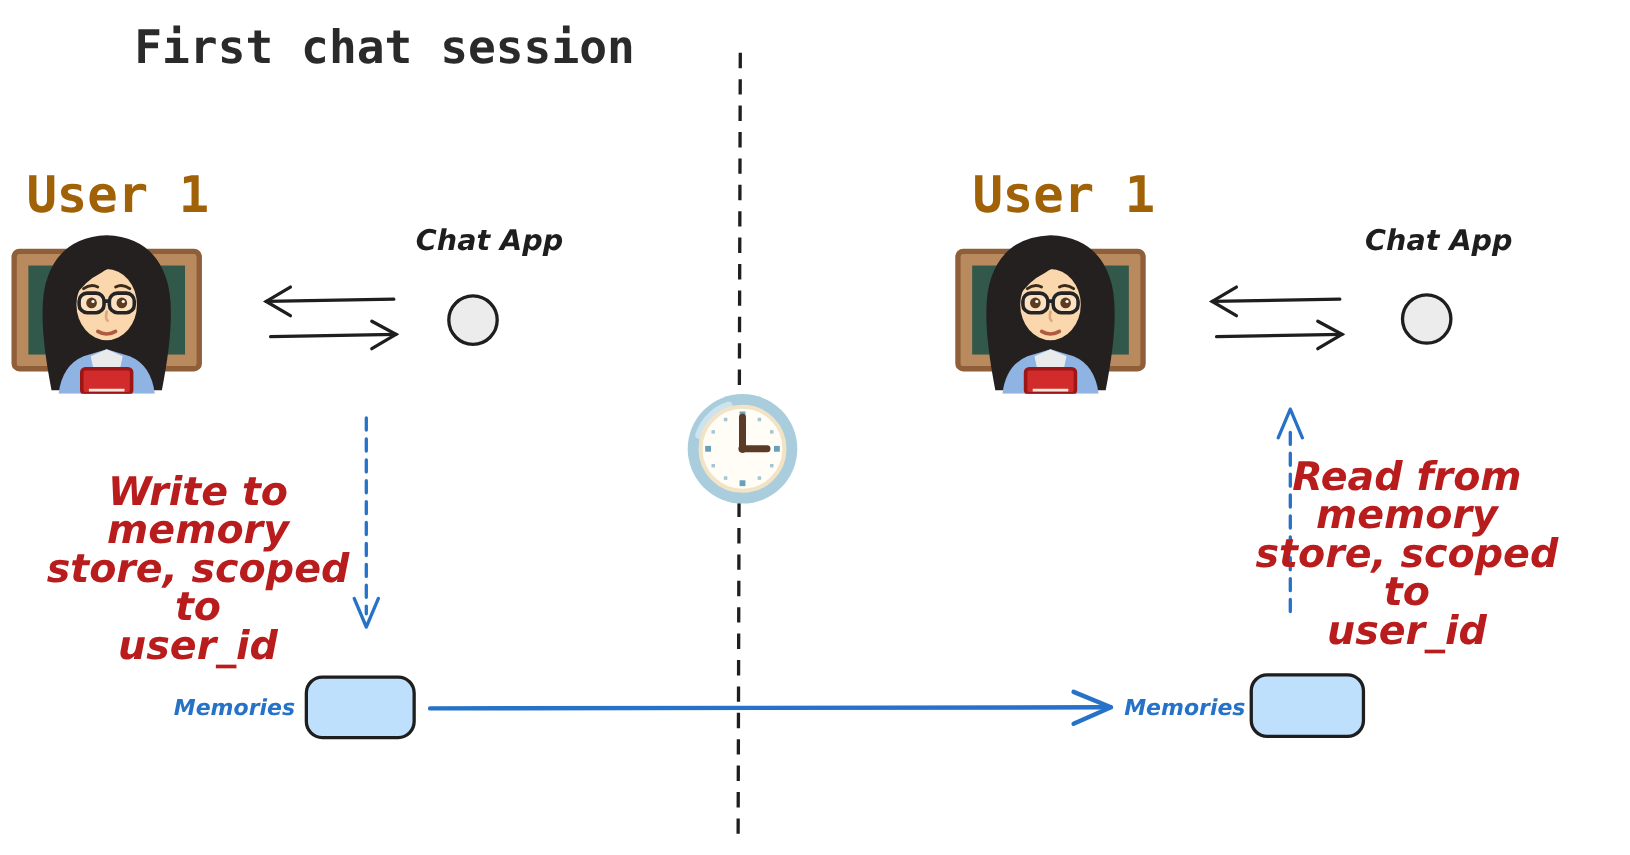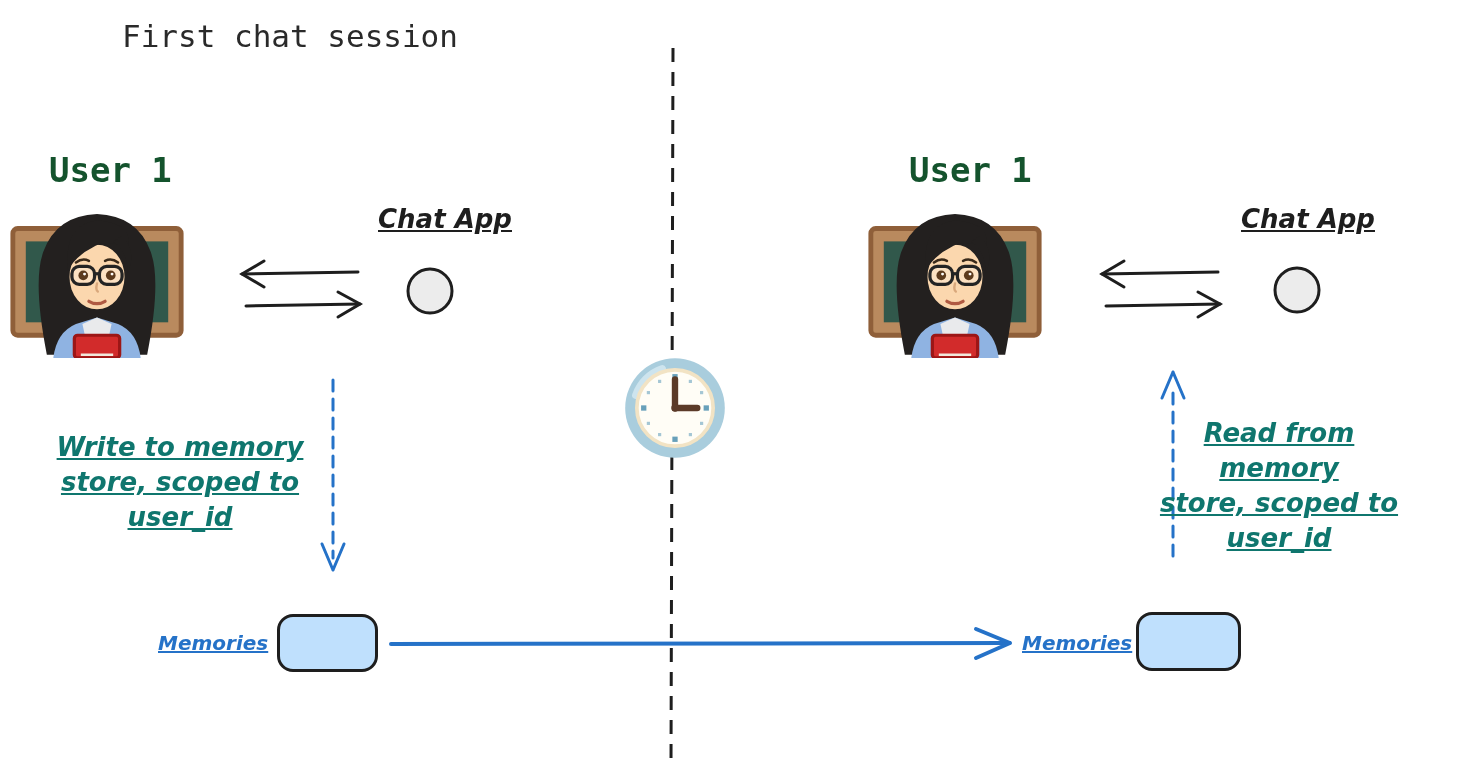--- a/index.html
+++ b/index.html
@@ -7,48 +7,46 @@
     position:relative;
     width:1482px;height:777px;
     background:#ffffff;
     overflow:hidden;
     font-family:"DejaVu Sans", sans-serif;
   }
   .abs{position:absolute;}
   .layer{position:absolute;left:0;top:0;}
   .mono-title{
     font-family:"DejaVu Sans Mono", monospace;
-    font-weight:normal;
-    font-size:31px;
+    font-weight:bold;
+    font-size:42px;
     color:#2a2a2a;
     white-space:nowrap;
   }
   .user-label{
     font-family:"DejaVu Sans Mono", monospace;
     font-weight:bold;
-    font-size:34px;
-    color:#14532d;
+    font-size:46px;
+    color:#a16207;
     white-space:nowrap;
-    margin-left:25px;
   }
   .hand{
     font-family:"DejaVu Sans", sans-serif;
     font-style:italic;
     font-weight:bold;
-    text-decoration:underline;
   }
   .hand-black{
     font-size:26px;
     color:#1e1e1e;
     text-align:center;
   }
   .hand-blue-note{
-    font-size:26px;
+    font-size:36px;
     line-height:35px;
-    color:#0f766e;
+    color:#b91c1c;
     text-align:center;
   }
   .hand-blue-small{
     font-size:20px;
     color:#2572c8;
     text-align:center;
     white-space:nowrap;
   }
   .memory-box{
     position:absolute;

